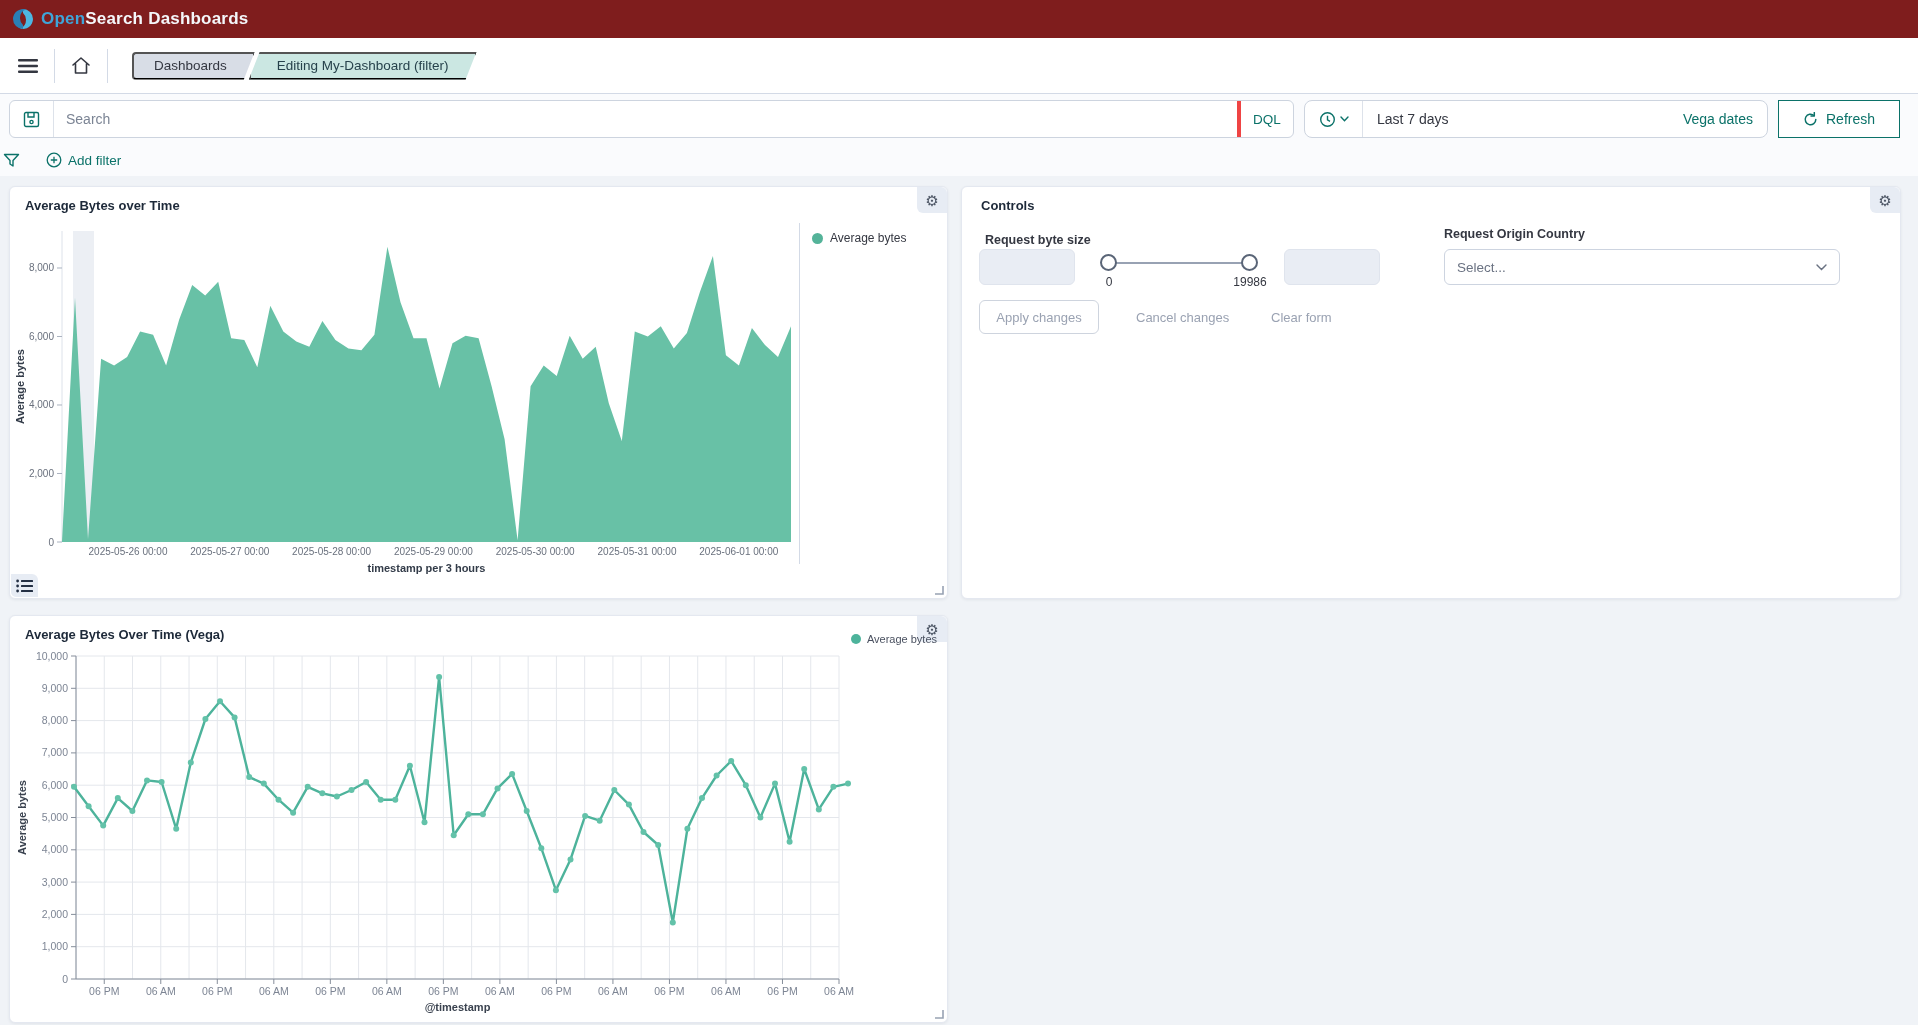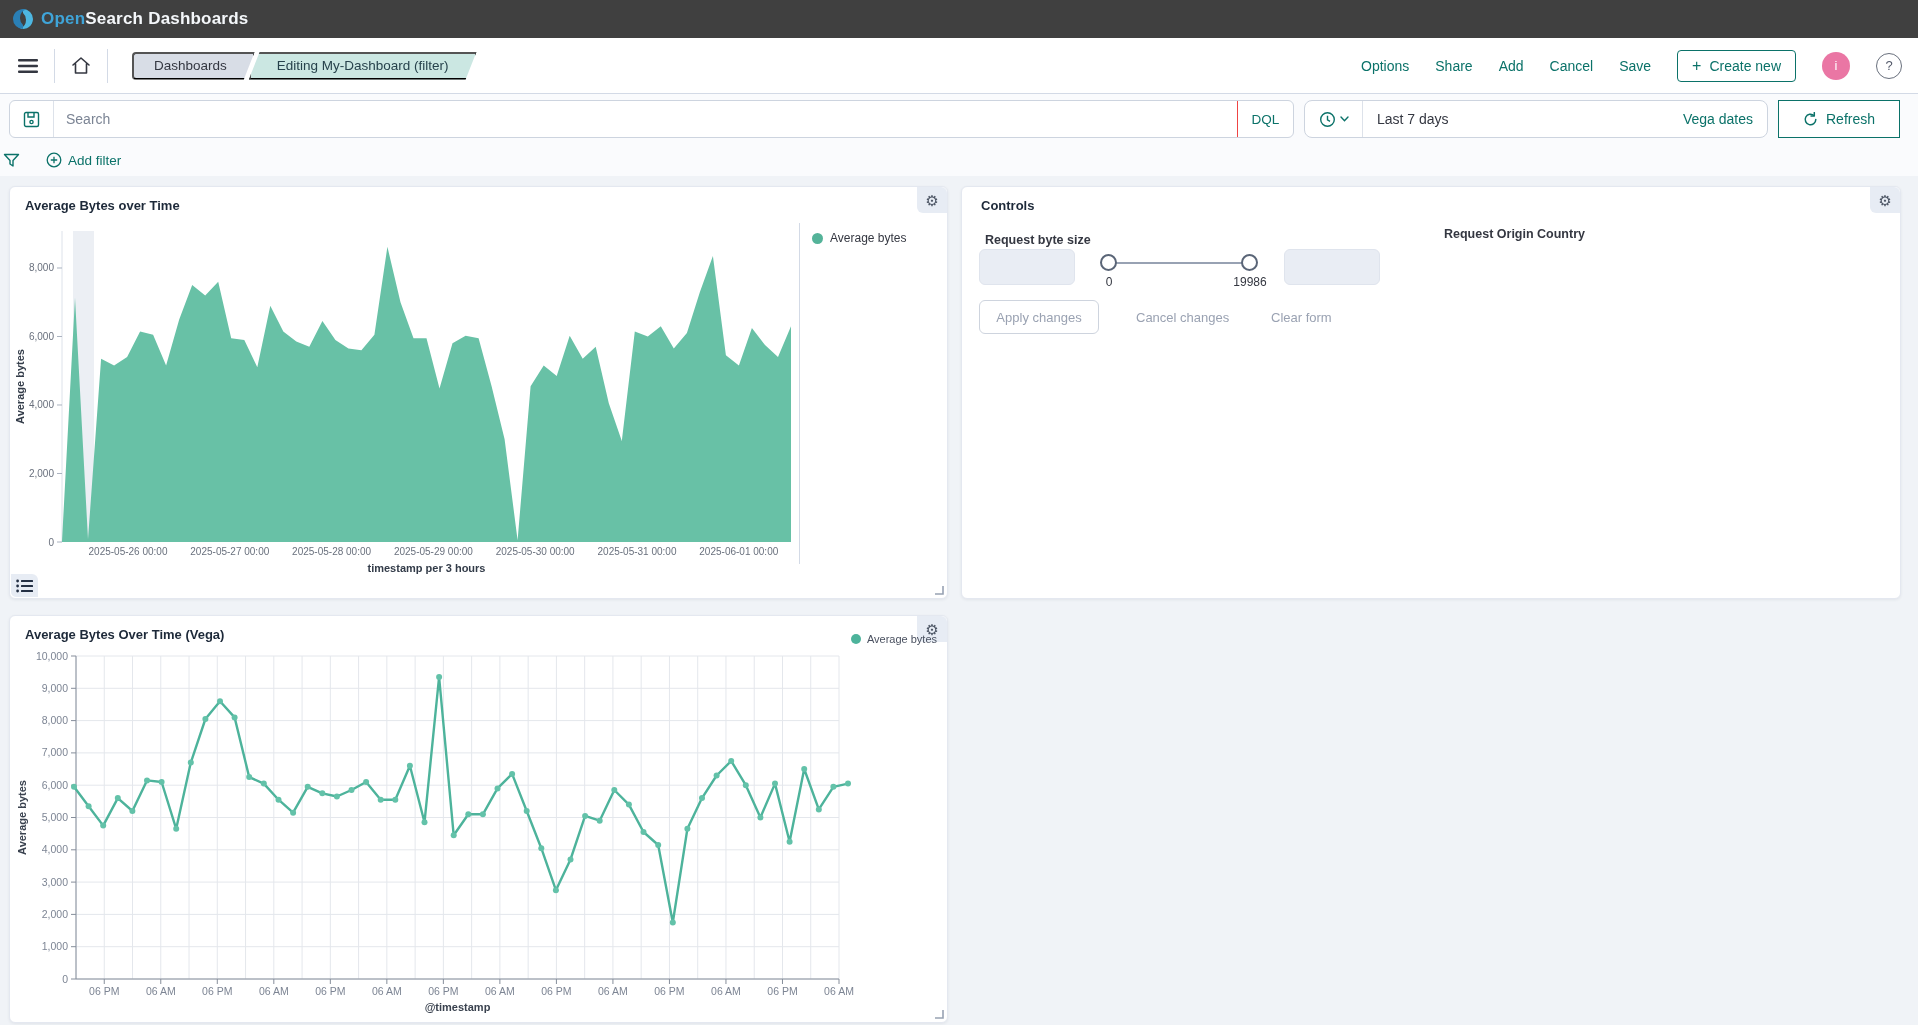--- a/index.html
+++ b/index.html
@@ -1,21 +1,21 @@
 <!DOCTYPE html>
 <html><head>
 <meta charset="utf-8">
 <style>
   * { margin:0; padding:0; box-sizing:border-box; }
   html,body { width:1918px; height:1025px; overflow:hidden; }
   body { font-family:"Liberation Sans", sans-serif; background:#fafbfd; color:#343741; }
   .stage { position:relative; width:1918px; height:1025px; }
 
   
-  .topbar { position:absolute; left:0; top:0; width:100%; height:38px; background:#404040; display:flex; align-items:center; padding:0 12px; }
+  .topbar { position:absolute; left:0; top:0; width:100%; height:38px; background:#7f1d1d; display:flex; align-items:center; padding:0 12px; }
   .logo { display:flex; align-items:center; gap:7px; }
   .logo-text { font-size:17px; font-weight:700; letter-spacing:.2px; }
   .logo-text .lp1 { color:#3fa4d8; }
   .logo-text .lp2 { color:#f4f7fa; }
   .logo-text .lp3 { color:#f4f7fa; margin-left:5px; }
 
   
   .navbar { position:absolute; left:0; top:38px; width:100%; height:56px; background:#ffffff; border-bottom:1px solid #d3dae6; display:flex; align-items:center; padding:0 16px 0 12px; }
   .icon-btn { background:none; border:none; cursor:pointer; display:flex; align-items:center; justify-content:center; width:32px; height:32px; }
   .vdiv { width:1px; height:34px; background:#d3dae6; margin:0 10px; }
@@ -28,21 +28,21 @@
   .create-plus { font-size:16px; line-height:1; }
   .avatar { width:28px; height:28px; border-radius:50%; background:#ea76a4; color:#fff; display:flex; align-items:center; justify-content:center; font-size:13px; border:none; cursor:pointer; }
   .help-btn { width:26px; height:26px; border-radius:50%; border:1.4px solid #69707d; color:#53596a; background:none; font-size:13px; display:flex; align-items:center; justify-content:center; cursor:pointer; }
 
   
   .query-row { position:absolute; left:0; top:100px; width:100%; height:38px; }
   .search-box { position:absolute; left:9px; width:1285px; height:38px; background:#fff; border:1px solid #cdd4df; border-radius:6px; display:flex; align-items:stretch; }
   .save-cell { width:44px; border-right:1px solid #dde2ea; display:flex; align-items:center; justify-content:center; background:none; cursor:pointer; border-top:none;border-bottom:none;border-left:none; }
   .search-input { flex:1; border:none; outline:none; font-size:14px; font-family:inherit; padding:0 12px; color:#343741; background:transparent; }
   .search-input::placeholder { color:#7b8494; }
-  .dql-cell { width:56px; border-left:1px solid #ef4444; background:none; border-top:none;border-bottom:none;border-right:none; color:#0b7269; font-size:13.5px; cursor:pointer; font-family:inherit; }
+  .dql-cell { width:56px; border-left:4px solid #ef4444; background:none; border-top:none;border-bottom:none;border-right:none; color:#0b7269; font-size:13.5px; cursor:pointer; font-family:inherit; }
   .time-box { position:absolute; left:1304px; width:464px; height:38px; background:#fff; border:1px solid #cdd4df; border-radius:8px; display:flex; align-items:center; }
   .clock-cell { width:58px; height:100%; border-right:1px solid #dde2ea; display:flex; align-items:center; justify-content:center; gap:4px; background:none; border-top:none;border-bottom:none;border-left:none; cursor:pointer; }
   .time-text { font-size:14px; color:#343741; padding-left:14px; background:none; border:none; font-family:inherit; cursor:pointer; }
   .show-dates { margin-left:auto; padding-right:14px; background:none; border:none; color:#0b7269; font-size:14px; font-family:inherit; cursor:pointer; }
   .refresh-btn { position:absolute; left:1778px; width:122px; height:38px; border:1px solid #0b7269; border-radius:0; background:#fff; color:#0b7269; font-size:14px; font-family:inherit; display:flex; align-items:center; justify-content:center; gap:8px; cursor:pointer; }
 
   
   .filter-row { position:absolute; left:0; top:146px; height:28px; display:flex; align-items:center; padding-left:0; gap:8px; }
   .add-filter { display:flex; align-items:center; gap:6px; background:none; border:none; color:#0b7269; font-size:13.5px; font-family:inherit; cursor:pointer; margin-left:16px; }
 
@@ -106,33 +106,20 @@
     <div class="vdiv"></div>
     <button class="icon-btn">
       <svg width="20" height="19" viewBox="0 0 20 19">
           <path d="M2 9 L10 2 L18 9 M4.5 7.5 V17 H15.5 V7.5" fill="none" stroke="#343741" stroke-width="1.6" stroke-linejoin="round" stroke-linecap="round"></path>
         </svg>
     </button>
     <div class="vdiv"></div>
     <button class="crumb crumb-gray">Dashboards</button>
     <button class="crumb crumb-teal">Editing My-Dashboard (filter)</button>
 
-    <div class="nav-right">
-      <button class="nav-link">Options</button>
-      <button class="nav-link">Share</button>
-      <button class="nav-link">Add</button>
-      <button class="nav-link">Cancel</button>
-      <button class="nav-link">Save</button>
-      <button class="create-btn">
-        <span class="create-plus">+</span>
-        <span>Create new</span>
-      </button>
-      <button class="avatar">i</button>
-      <button class="help-btn">?</button>
-    </div>
   </nav>
 
   <div class="query-row">
     <div class="search-box">
       <button class="save-cell">
         <svg width="17" height="17" viewBox="0 0 17 17">
             <g fill="none" stroke="#0b7269" stroke-width="1.4">
               <rect x="1.5" y="1.5" width="14" height="14" rx="1.5"></rect>
               <path d="M5 1.5 V6 H11 V1.5"></path>
               <circle cx="8.5" cy="11" r="1.6"></circle>
@@ -246,20 +233,26 @@
     <div class="slider-handle" style="left:279px;"></div>
     <div class="slider-val" style="left:127px; width:40px;">0</div>
     <div class="slider-val" style="left:258px; width:60px;">19986</div>
     <input class="ctrl-input" style="left: 322px; top: 62px;" disabled="">
 
     <button class="btn-apply" disabled="">Apply changes</button>
     <button class="btn-plain" style="left:174px;">Cancel changes</button>
     <button class="btn-plain" style="left:309px;">Clear form</button>
 
     <label class="ctrl-label" style="left:482px; top:40px;">Request Origin Country</label>
+    <div class="ctrl-select">
+      <span>Select...</span>
+      <svg width="11" height="7" viewBox="0 0 11 7">
+          <path d="M1 1 L5.5 5.6 L10 1" fill="none" stroke="#6a7282" stroke-width="1.4" stroke-linecap="round"></path>
+        </svg>
+    </div>
   </section>
 
   <section class="panel" id="panel-vega">
     <h2 class="panel-title">Average Bytes Over Time (Vega)</h2>
     <button class="gear-btn">⚙</button>
     <div class="vega-legend">
       <span class="legend-dot" id="vegaLegendDot" style="background: rgb(77, 179, 155);"></span>
       <span class="legend-label">Average bytes</span>
     </div>
     <svg id="vegaChart" class="chart-svg" width="939" height="380">

